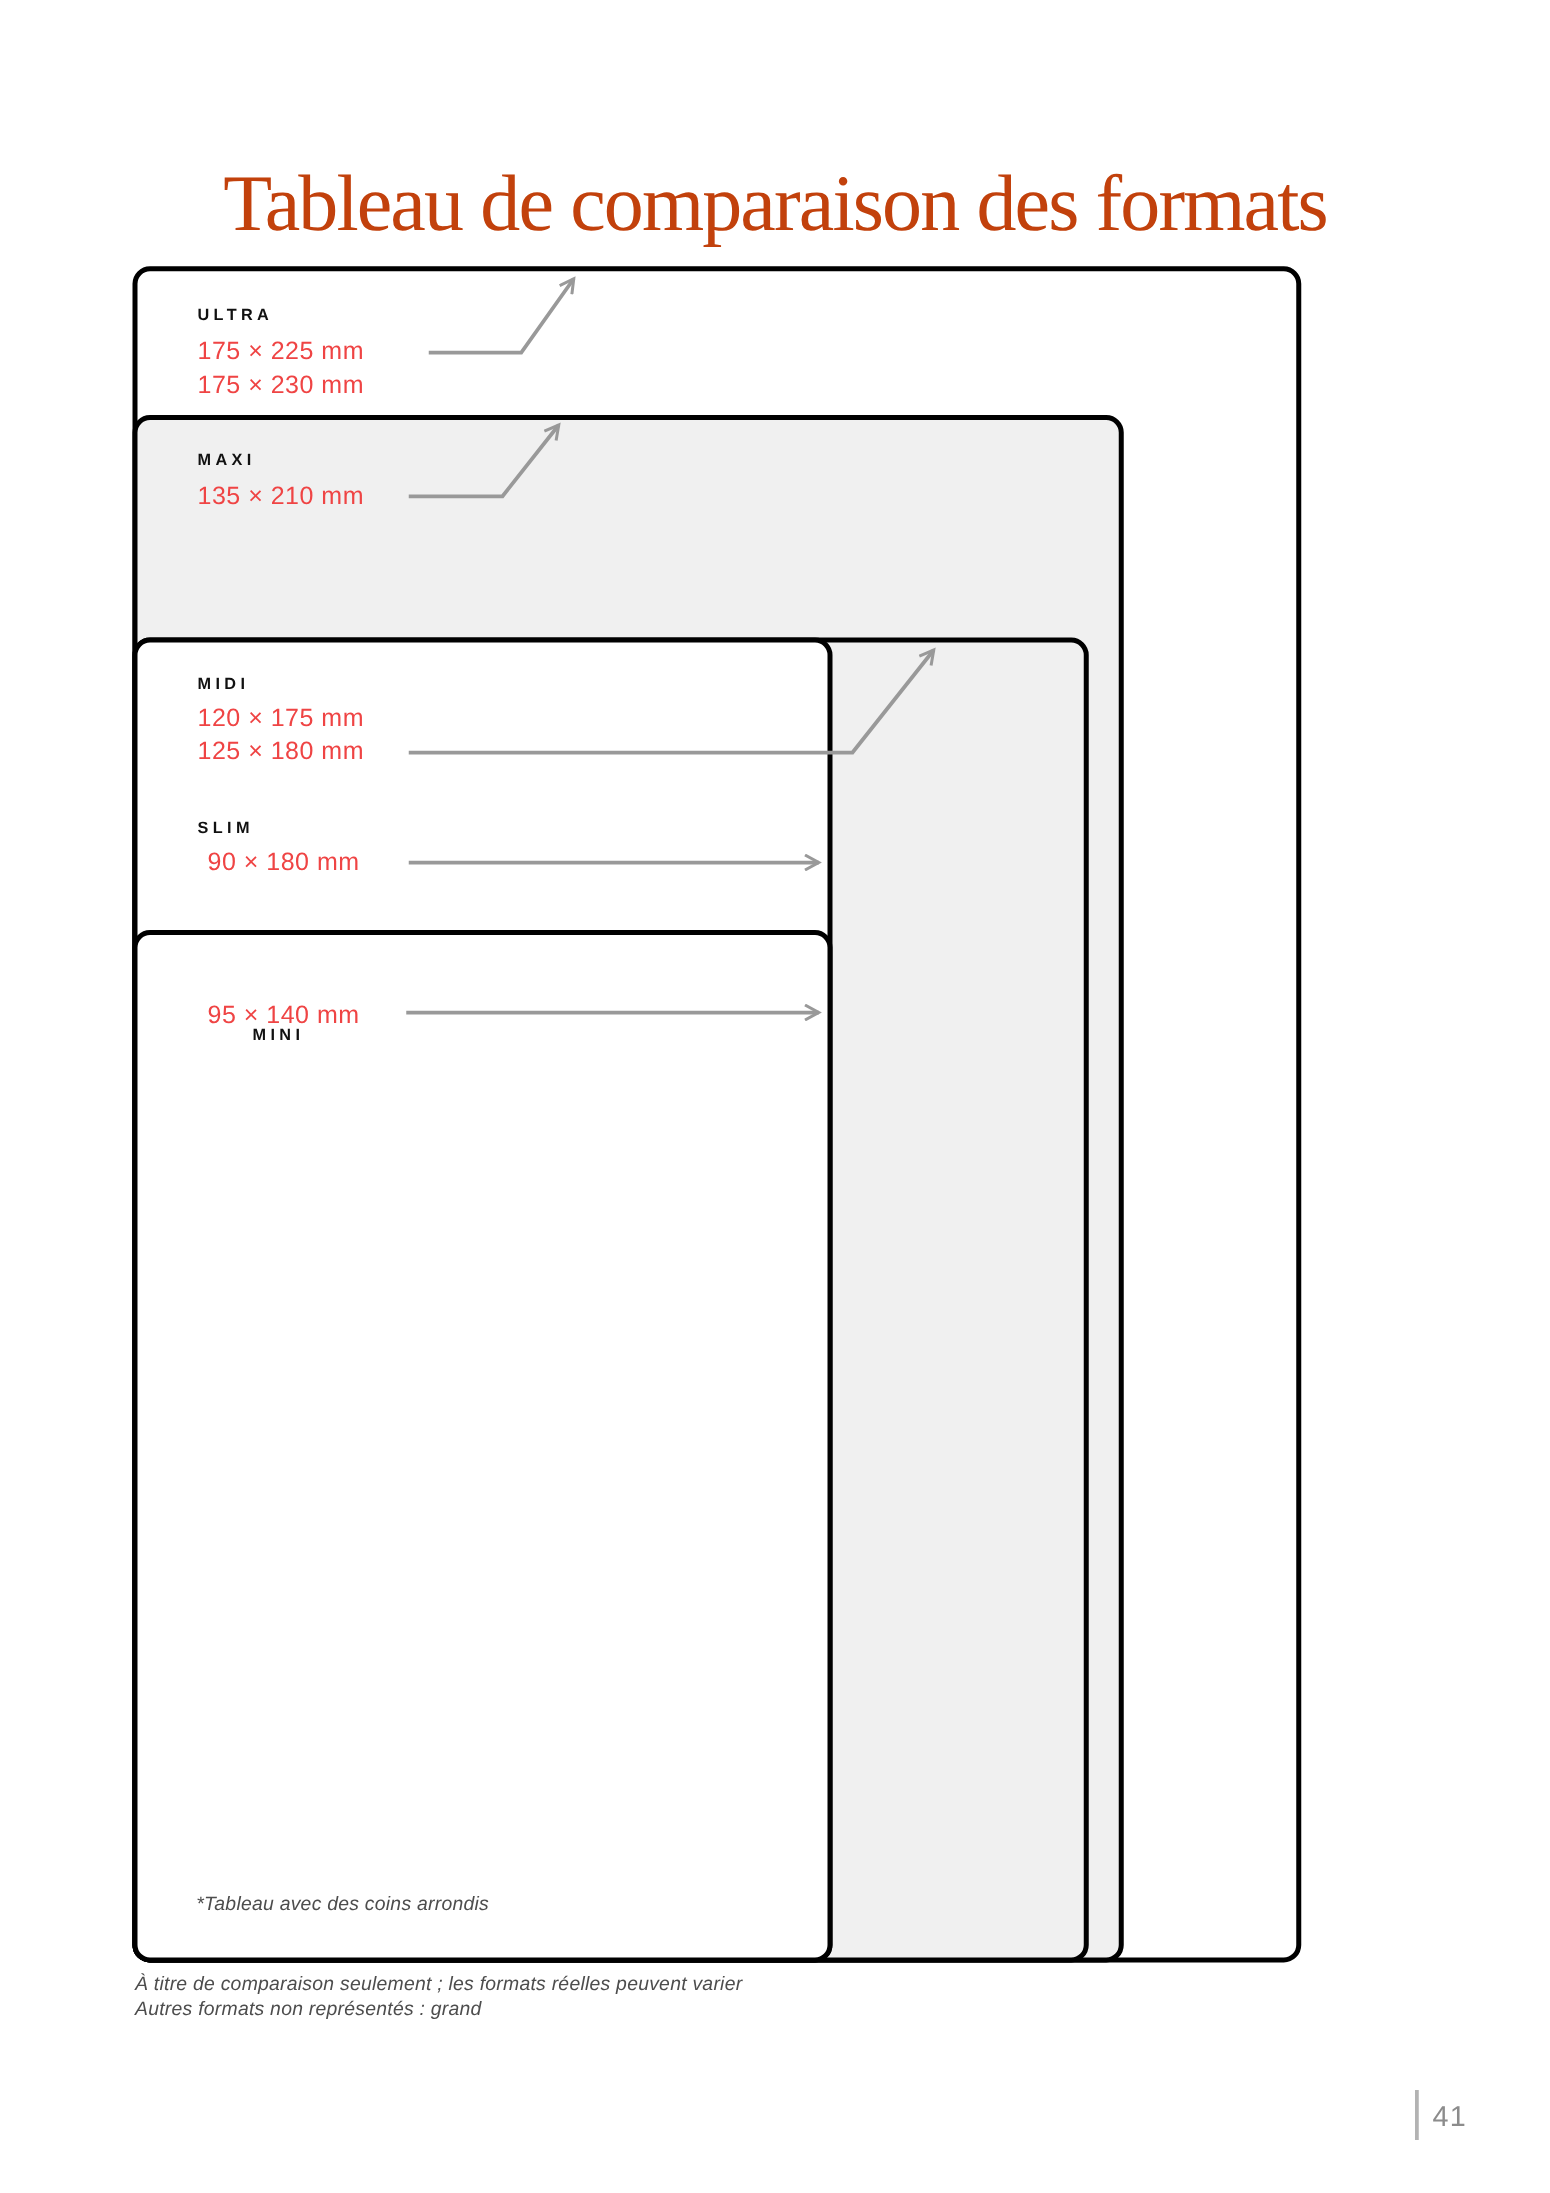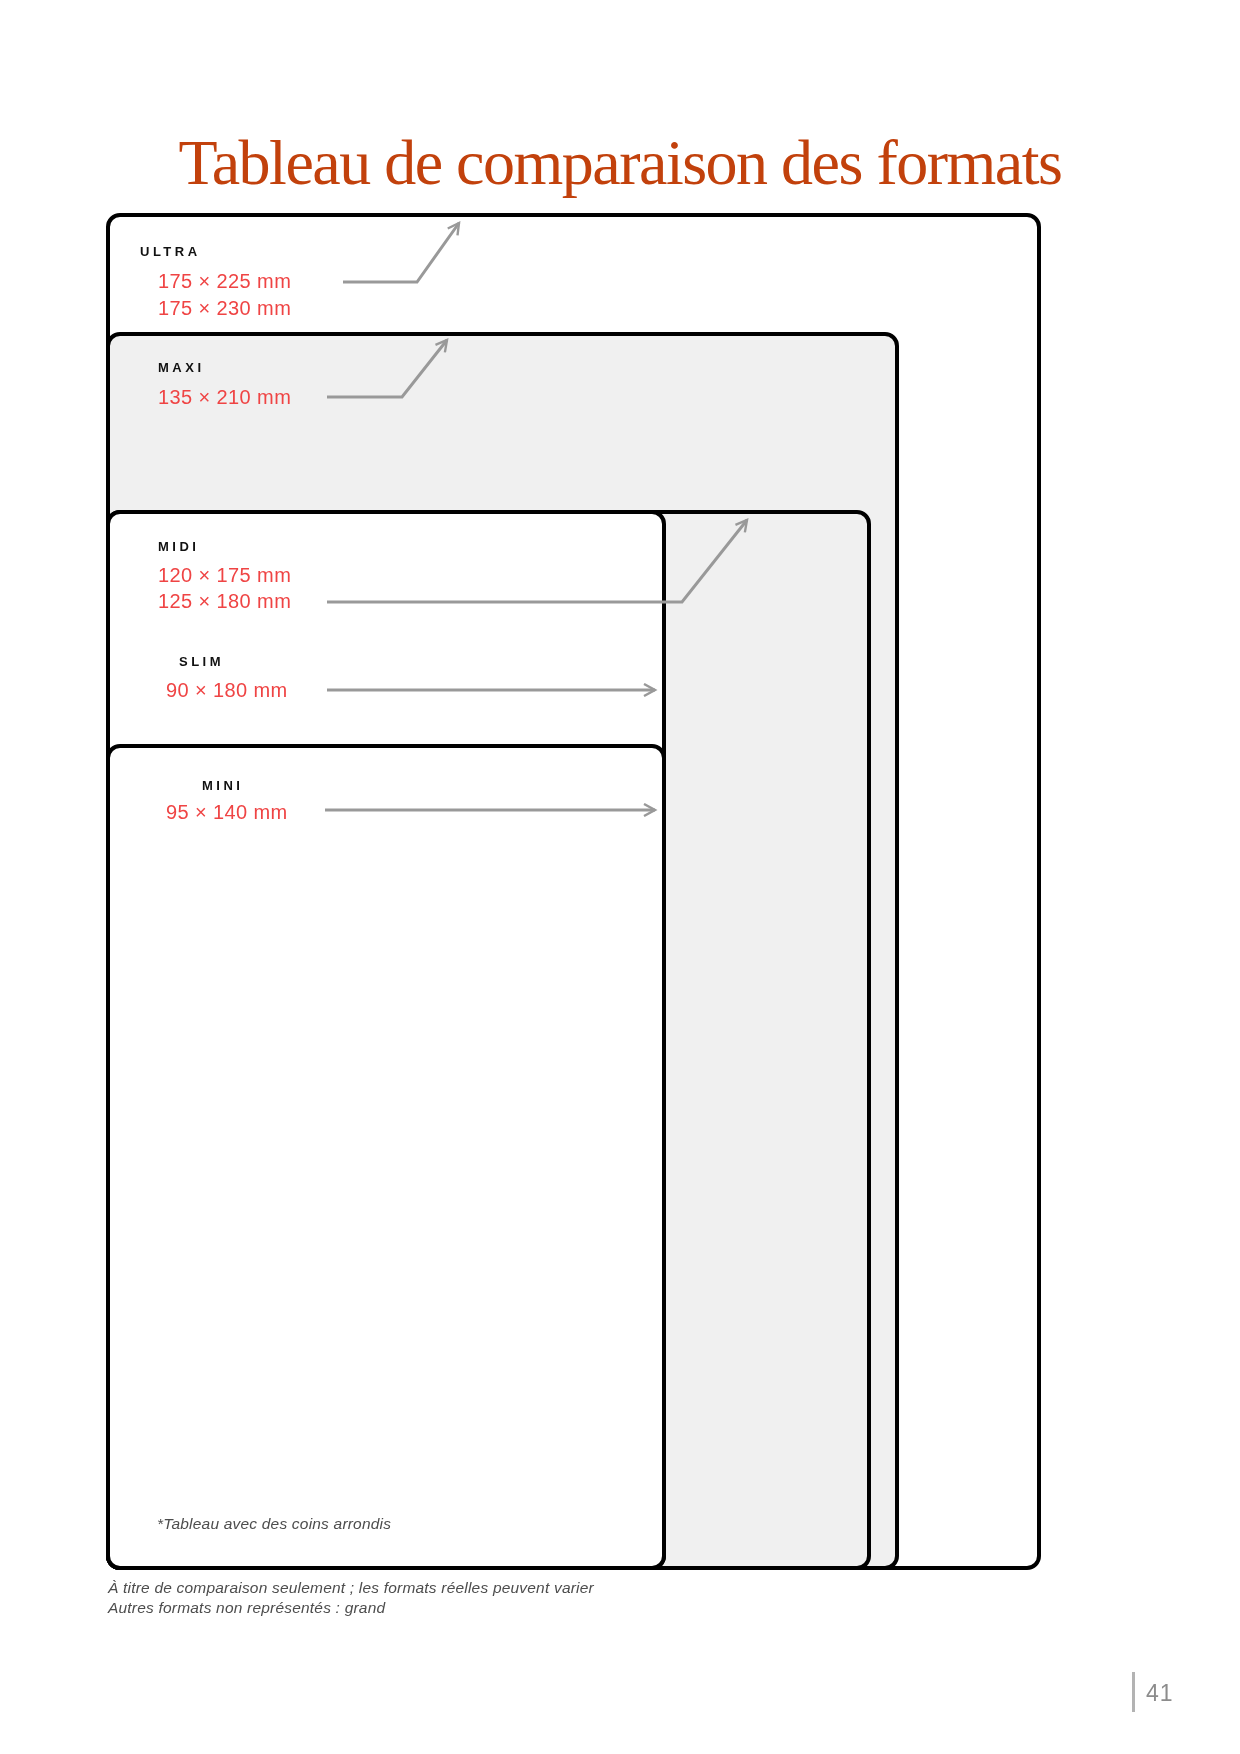--- a/index.html
+++ b/index.html
@@ -100,35 +100,35 @@
         <path d="M1,1 L12,7 L1,13" fill="none" stroke="#999999" stroke-width="2.4"></path>
       </marker>
     </defs>
     <path d="M343,282 H417 L459,223" fill="none" stroke="#999999" stroke-width="3" marker-end="url(#vhead)"></path>
     <path d="M327,397 H402 L447,340" fill="none" stroke="#999999" stroke-width="3" marker-end="url(#vhead)"></path>
     <path d="M327,602 H682 L747,520" fill="none" stroke="#999999" stroke-width="3" marker-end="url(#vhead)"></path>
     <path d="M327,690 H655" fill="none" stroke="#999999" stroke-width="3" marker-end="url(#vhead)"></path>
     <path d="M325,810 H655" fill="none" stroke="#999999" stroke-width="3" marker-end="url(#vhead)"></path>
   </svg>
 
-  <div class="fmt-label" style="left:140px; top:245px;">ULTRA</div>
+  <div class="fmt-label" style="left:158px; top:245px;">ULTRA</div>
   <div class="fmt-dim" style="left:158px; top:270px;">175 × 225 mm</div>
   <div class="fmt-dim" style="left:158px; top:297px;">175 × 230 mm</div>
 
   <div class="fmt-label" style="left:158px; top:361px;">MAXI</div>
   <div class="fmt-dim" style="left:158px; top:386px;">135 × 210 mm</div>
 
   <div class="fmt-label" style="left:158px; top:540px;">MIDI</div>
   <div class="fmt-dim" style="left:158px; top:564px;">120 × 175 mm</div>
   <div class="fmt-dim" style="left:158px; top:590px;">125 × 180 mm</div>
 
-  <div class="fmt-label" style="left:158px; top:655px;margin-left:21px;">SLIM</div>
+  <div class="fmt-label" style="left:158px; top:655px;">SLIM</div>
   <div class="fmt-dim" style="left:166px; top:679px;">90 × 180 mm</div>
 
-  <div class="fmt-label" style="left:158px; top:779px;padding-left:44px;">MINI</div>
+  <div class="fmt-label" style="left:158px; top:821px;padding-left:44px;">MINI</div>
   <div class="fmt-dim" style="left:166px; top:801px;">95 × 140 mm</div>
 
   <div class="footnote" style="left:157px; top:1515px;">*Tableau avec des coins arrondis</div>
 </div>
 
 <div class="footnote" style="left:108px; top:1579px;">À titre de comparaison seulement ; les formats réelles peuvent varier</div>
 <div class="footnote" style="left:108px; top:1599px;">Autres formats non représentés : grand</div>
 
 <div class="pageno-bar"></div>
 <div class="pageno">41</div>

